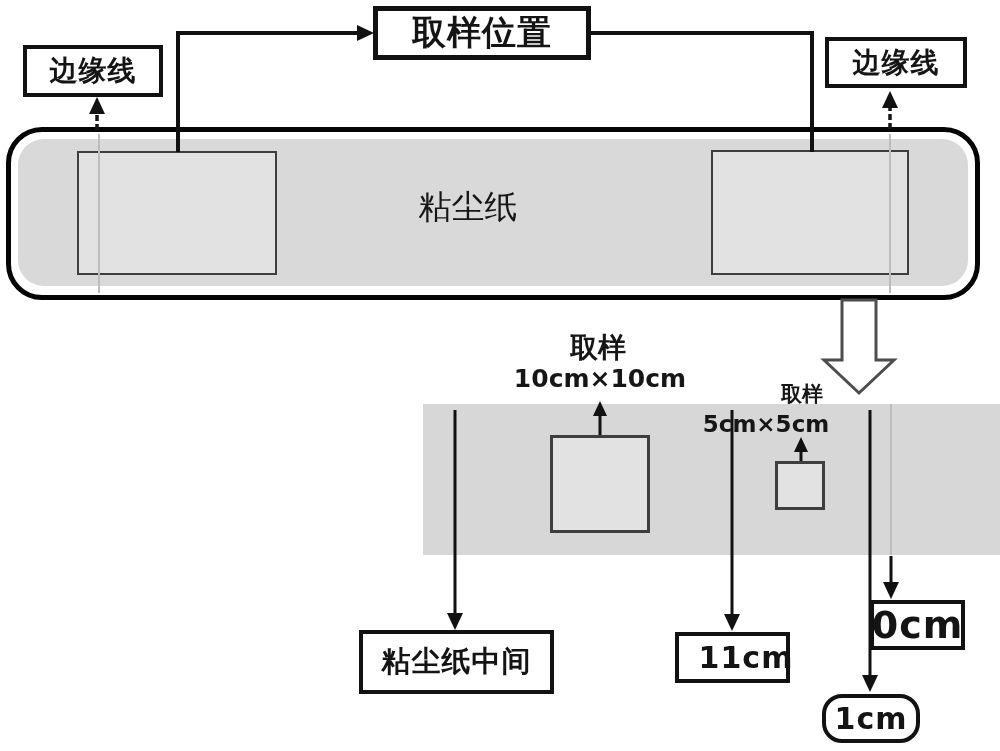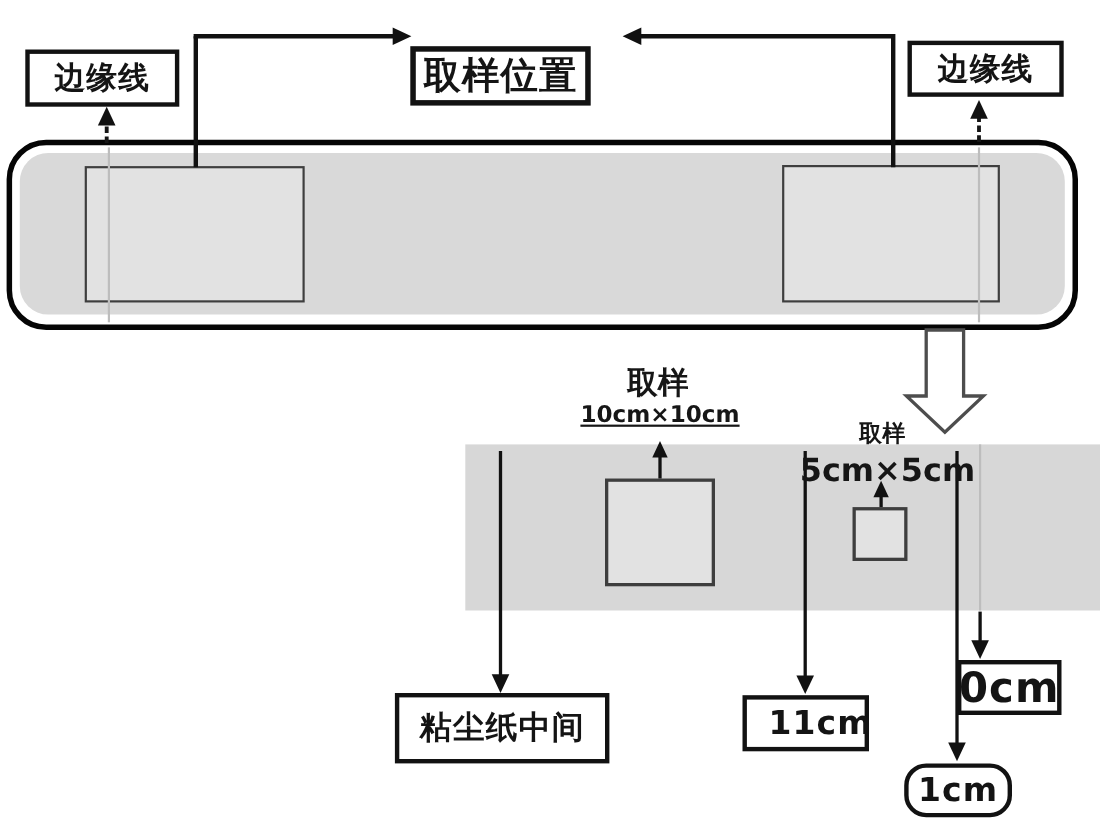--- a/index.html
+++ b/index.html
@@ -42,29 +42,30 @@
 <body>
 
 <div class="stage">
 
   <div class="paper z1">
     <div class="paper-fill" style="background-color: rgb(217, 217, 217);"></div>
     <div class="innerrect" style="left: 66px; top: 19px; width: 200px; height: 124px; background-color: rgb(226, 226, 226);"></div>
     <div class="innerrect" style="left: 700px; top: 18px; width: 198px; height: 125px; background-color: rgb(226, 226, 226);"></div>
   </div>
 
+  <div class="freetext z4" style="left:398px; top:190px; width:140px; font-size:33px; font-weight:500;">粘尘纸</div>
 
   <div class="band z1" style="background-color: rgb(215, 215, 215);"></div>
   <div class="square z2" style="left: 550px; top: 435px; width: 100px; height: 98px; background-color: rgb(226, 226, 226);"></div>
   <div class="square z2" style="left: 775px; top: 461px; width: 50px; height: 49px; background-color: rgb(226, 226, 226);"></div>
 
   <div class="freetext z4" style="left:548px; top:333px; width:100px; font-size:28px;">取样</div>
-  <div class="freetext z4" style="left:495px; top:366px; width:210px; font-size:21px;text-decoration:underline;">10cm×10cm</div>
+  <div class="freetext z4" style="left:495px; top:366px; width:210px; font-size:25px;">10cm×10cm</div>
   <div class="freetext z4" style="left:761px; top:383px; width:82px; font-size:21px;">取样</div>
-  <div class="freetext z4" style="left:727px; top:412px; width:150px; font-size:29px;">5cm×5cm</div>
+  <div class="freetext z4" style="left:691px; top:412px; width:150px; font-size:23px;">5cm×5cm</div>
 
   <div class="labelbox z2" style="left:870px; top:600px; width:95px; height:50px; font-size:38px;">0cm</div>
 
   <svg class="overlay z3" width="1000" height="751" viewBox="0 0 1000 751">
 
     <line class="ln" x1="178" y1="152" x2="178" y2="33"></line>
     <line class="ln" x1="176" y1="33" x2="360" y2="33"></line>
     <polygon class="ah" points="374,33 357,25 357,41"></polygon>
 
     <line class="ln" x1="812" y1="33" x2="580" y2="33"></line>
@@ -90,20 +91,20 @@
     <line class="faint" x1="891" y1="404" x2="891" y2="555"></line>
     <line class="ln3" x1="891" y1="556" x2="891" y2="588"></line>
     <polygon class="ah" points="891,599 883,582 899,582"></polygon>
 
     <line class="ln3" x1="600" y1="435" x2="600" y2="414"></line>
     <polygon class="ah" points="600,401 593,416 607,416"></polygon>
     <line class="ln3" x1="801" y1="461" x2="801" y2="449"></line>
     <polygon class="ah" points="801,437 794,452 808,452"></polygon>
   </svg>
 
-  <div class="labelbox z4" style="left:373px; top:6px; width:164px; height:54px; font-size:34px; border-width:5px;margin-top:36px;">取样位置</div>
+  <div class="labelbox z4" style="left:373px; top:6px; width:218px; height:54px; font-size:34px; border-width:5px;">取样位置</div>
   <div class="labelbox z4" style="left:23px; top:45px; width:140px; height:52px; font-size:28px;">边缘线</div>
   <div class="labelbox z4" style="left:825px; top:37px; width:142px; height:51px; font-size:28px;">边缘线</div>
   <div class="labelbox z4" style="left:359px; top:630px; width:195px; height:64px; font-size:29px;">粘尘纸中间</div>
   <div class="labelbox z4" style="left:675px; top:632px; width:115px; height:51px; font-size:30px;padding-left:27px;">11cm</div>
   <div class="labelbox z4" style="left:822px; top:694px; width:98px; height:49px; font-size:30px;border-radius:20px;">1cm</div>
 
 </div>
 
 </body></html>

